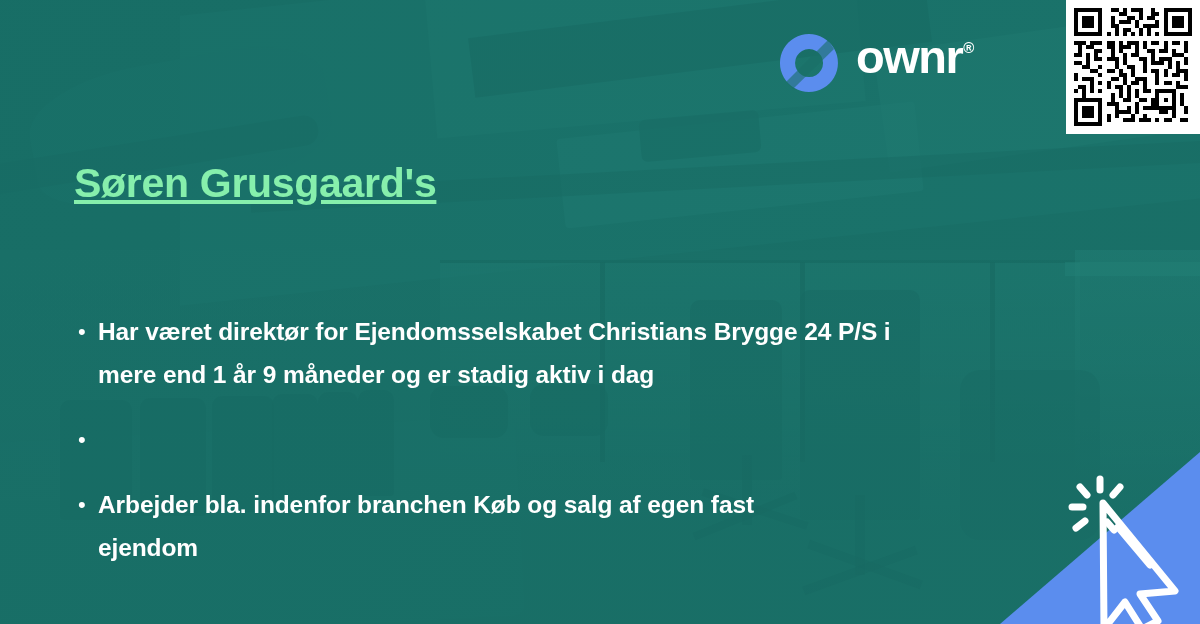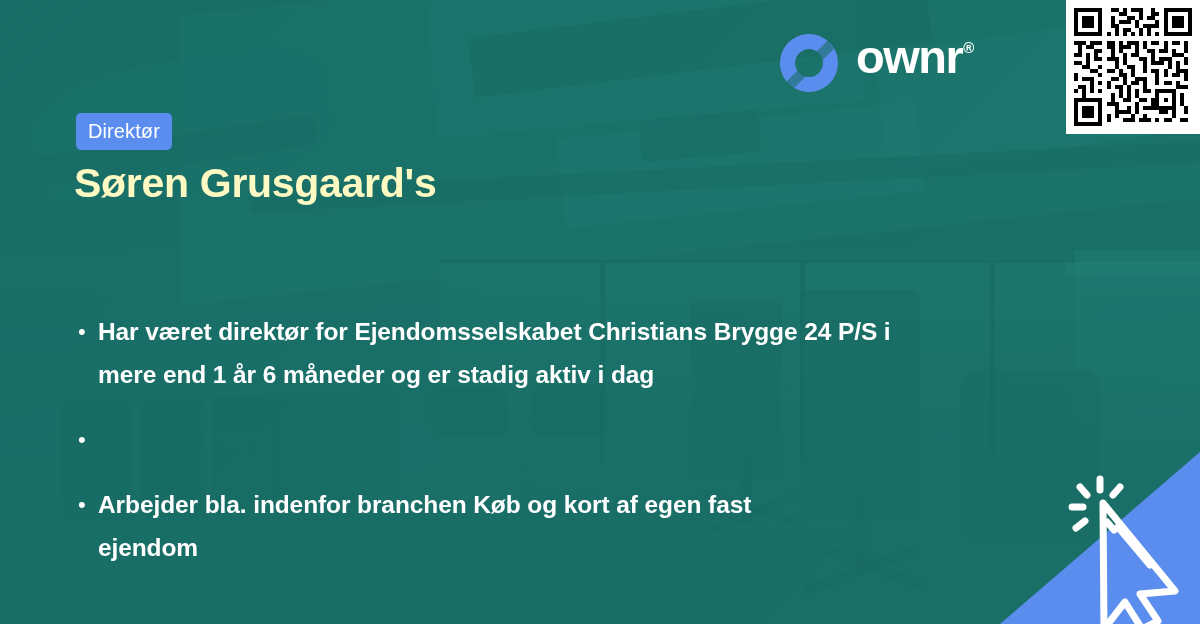--- a/index.html
+++ b/index.html
@@ -106,26 +106,27 @@
     color:#ffffff;
     font-size:20px;
     line-height:1;
     padding:8px 12px 9px 12px;
     border-radius:5px;
     letter-spacing:.1px;
   }
 
   .title {
     position:absolute; left:74px; top:161px;
-    color:#fef9c3;
+    color:#86efac;
     font-size:41px;
     font-weight:bold;
     letter-spacing:-0.3px;
     line-height:1.08;
     white-space:nowrap;
+    text-decoration:underline;
   }
   .subtitle {
     position:absolute; left:74px; top:212px;
     color:#ffffff;
     font-size:34px;
     font-weight:normal;
     line-height:1.1;
     white-space:nowrap;
   }
 
@@ -223,36 +224,35 @@
     <div class="chair-stem" style="left:855px; top:495px; width:10px; height:80px;"></div>
     <div class="chair-stem" style="left:805px; top:560px; width:120px; height:9px; transform:rotate(20deg);"></div>
     <div class="chair-stem" style="left:800px; top:566px; width:120px; height:9px; transform:rotate(-20deg);"></div>
 
     <div class="tint"></div>
     <div class="tint2"></div>
   </div>
 
   <div class="content">
 
-    <div class="badge">Direktør</div>
 
     <div class="title">Søren Grusgaard's</div>
 
 
     <div class="bullets">
       <div class="bullet b1">
         <span class="bullet-dot">•</span>
-        <span class="bullet-text">Har været direktør for Ejendomsselskabet Christians Brygge 24 P/S i mere end 1 år 6 måneder og er stadig aktiv i dag</span>
+        <span class="bullet-text">Har været direktør for Ejendomsselskabet Christians Brygge 24 P/S i mere end 1 år 9 måneder og er stadig aktiv i dag</span>
       </div>
       <div class="bullet b2">
         <span class="bullet-dot">•</span>
       </div>
       <div class="bullet b3">
         <span class="bullet-dot">•</span>
-        <span class="bullet-text">Arbejder bla. indenfor branchen Køb og kort af egen fast ejendom</span>
+        <span class="bullet-text">Arbejder bla. indenfor branchen Køb og salg af egen fast ejendom</span>
       </div>
     </div>
 
     <div class="logo">
       <span class="logo-mark-wrap">
         <svg class="logo-mark" viewBox="0 0 62 62" xmlns="http://www.w3.org/2000/svg">
           <path d="M31 2 A29 29 0 1 1 30.9 2 Z M31 17 A14 14 0 1 0 31.1 17 Z" fill="#5b8dee" fill-rule="evenodd"></path>
           <path d="M8 50 L50 8 L56 17 L15 57 Z" fill="#1a6f67" opacity="0.62"></path>
         </svg>
       </span>

